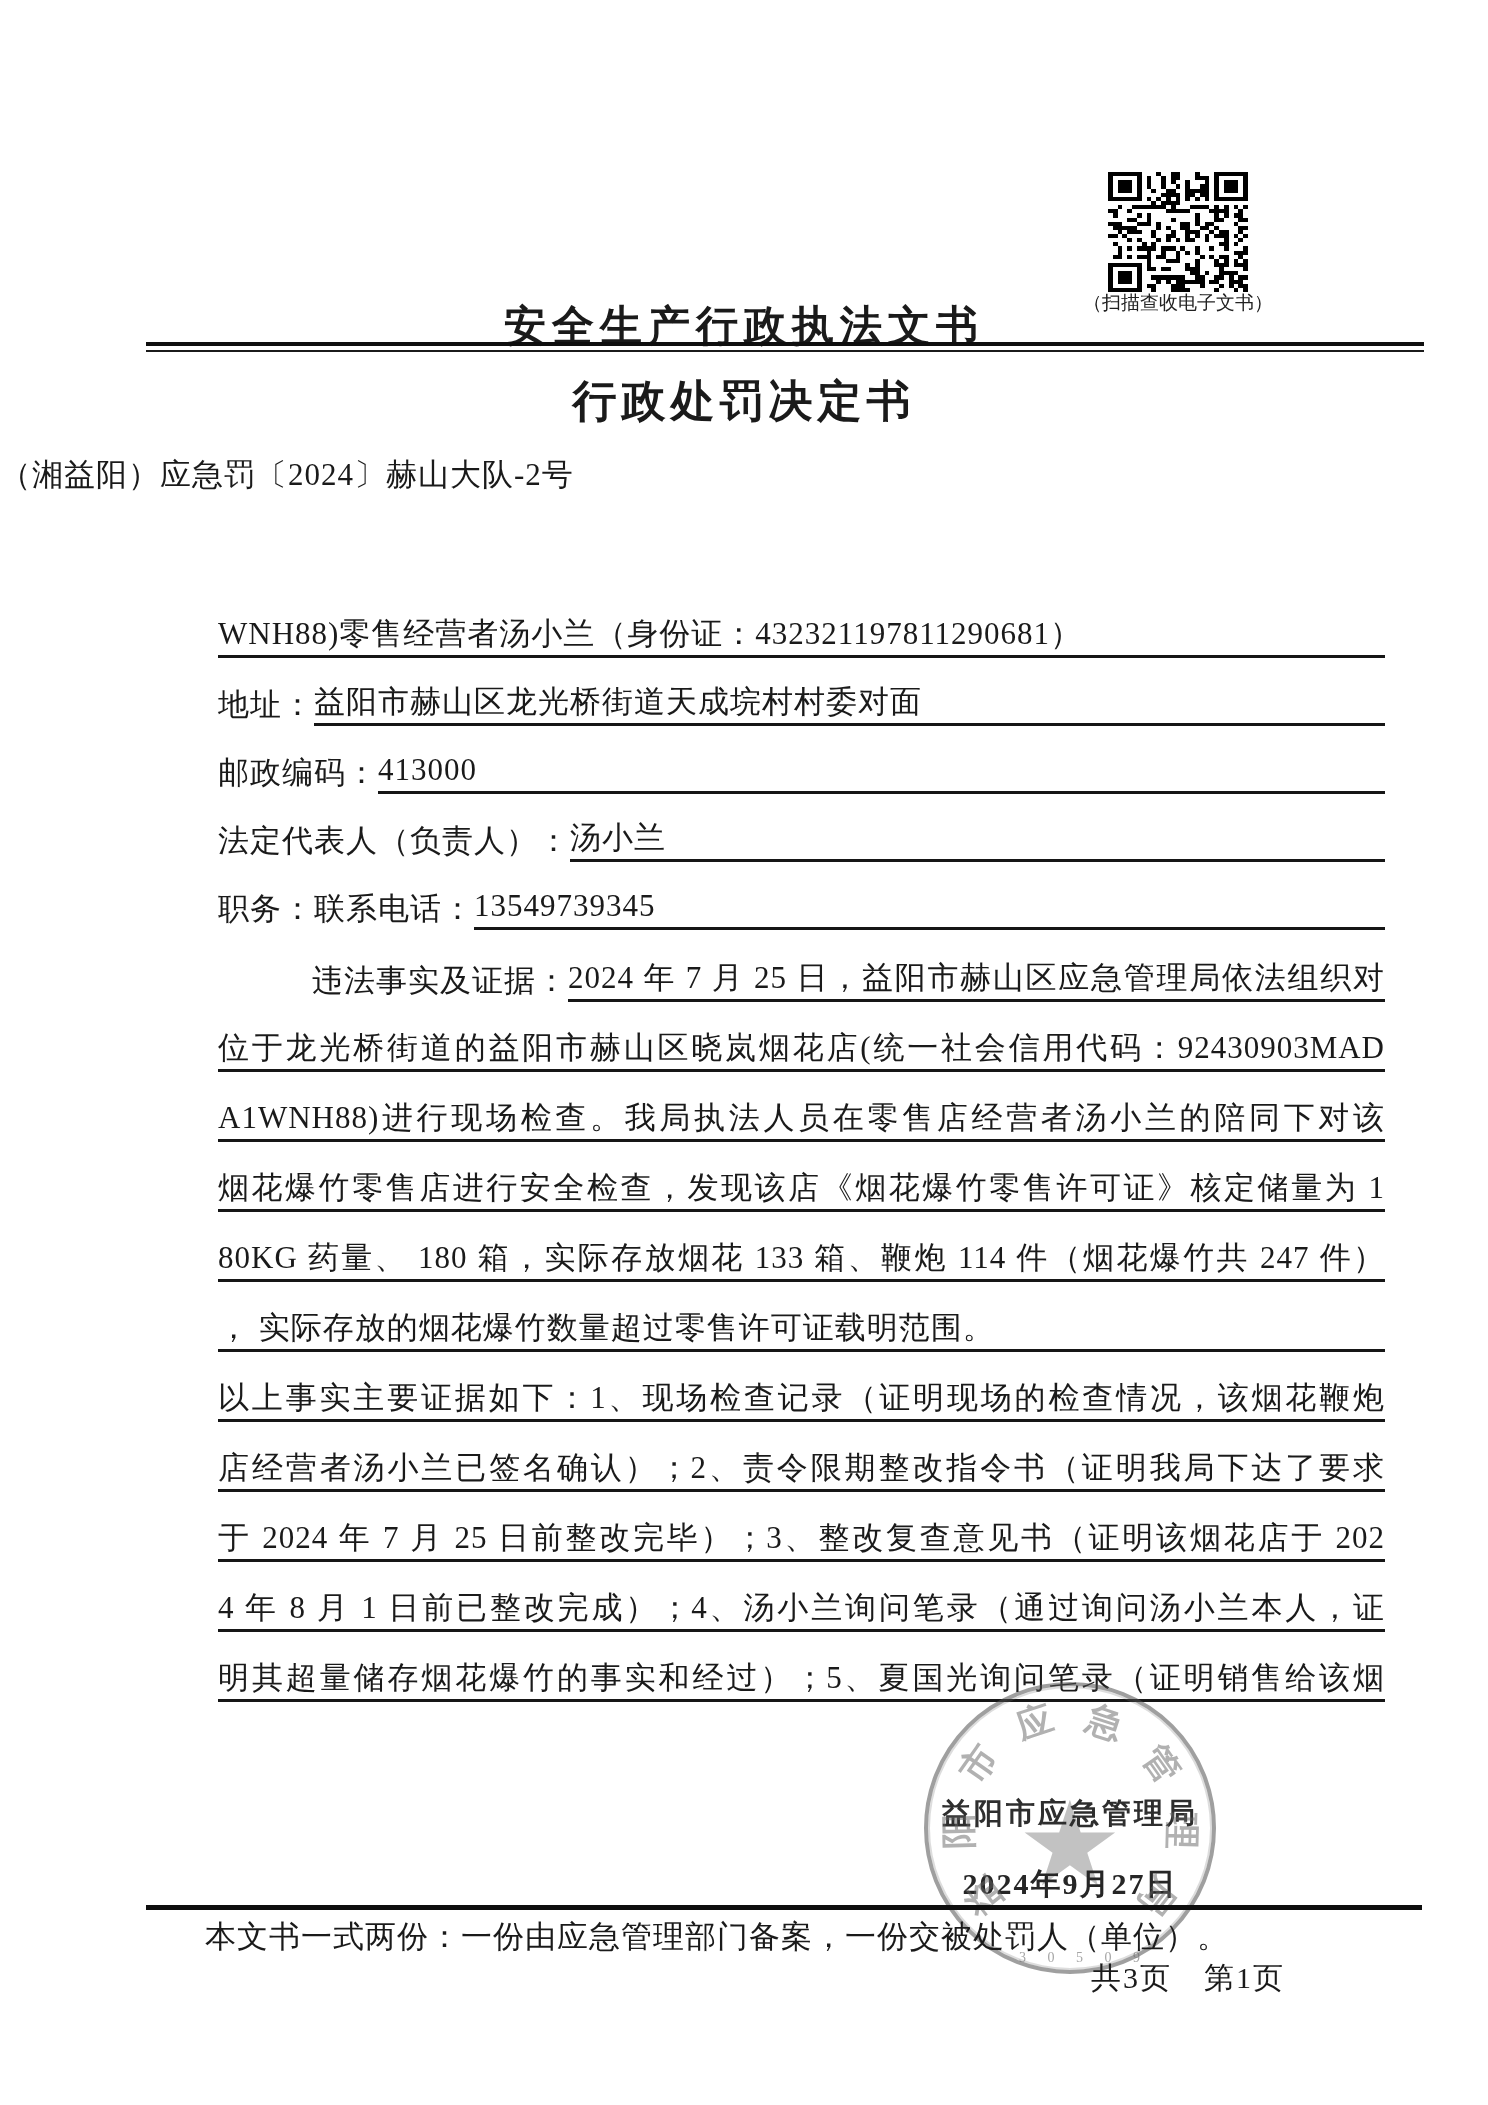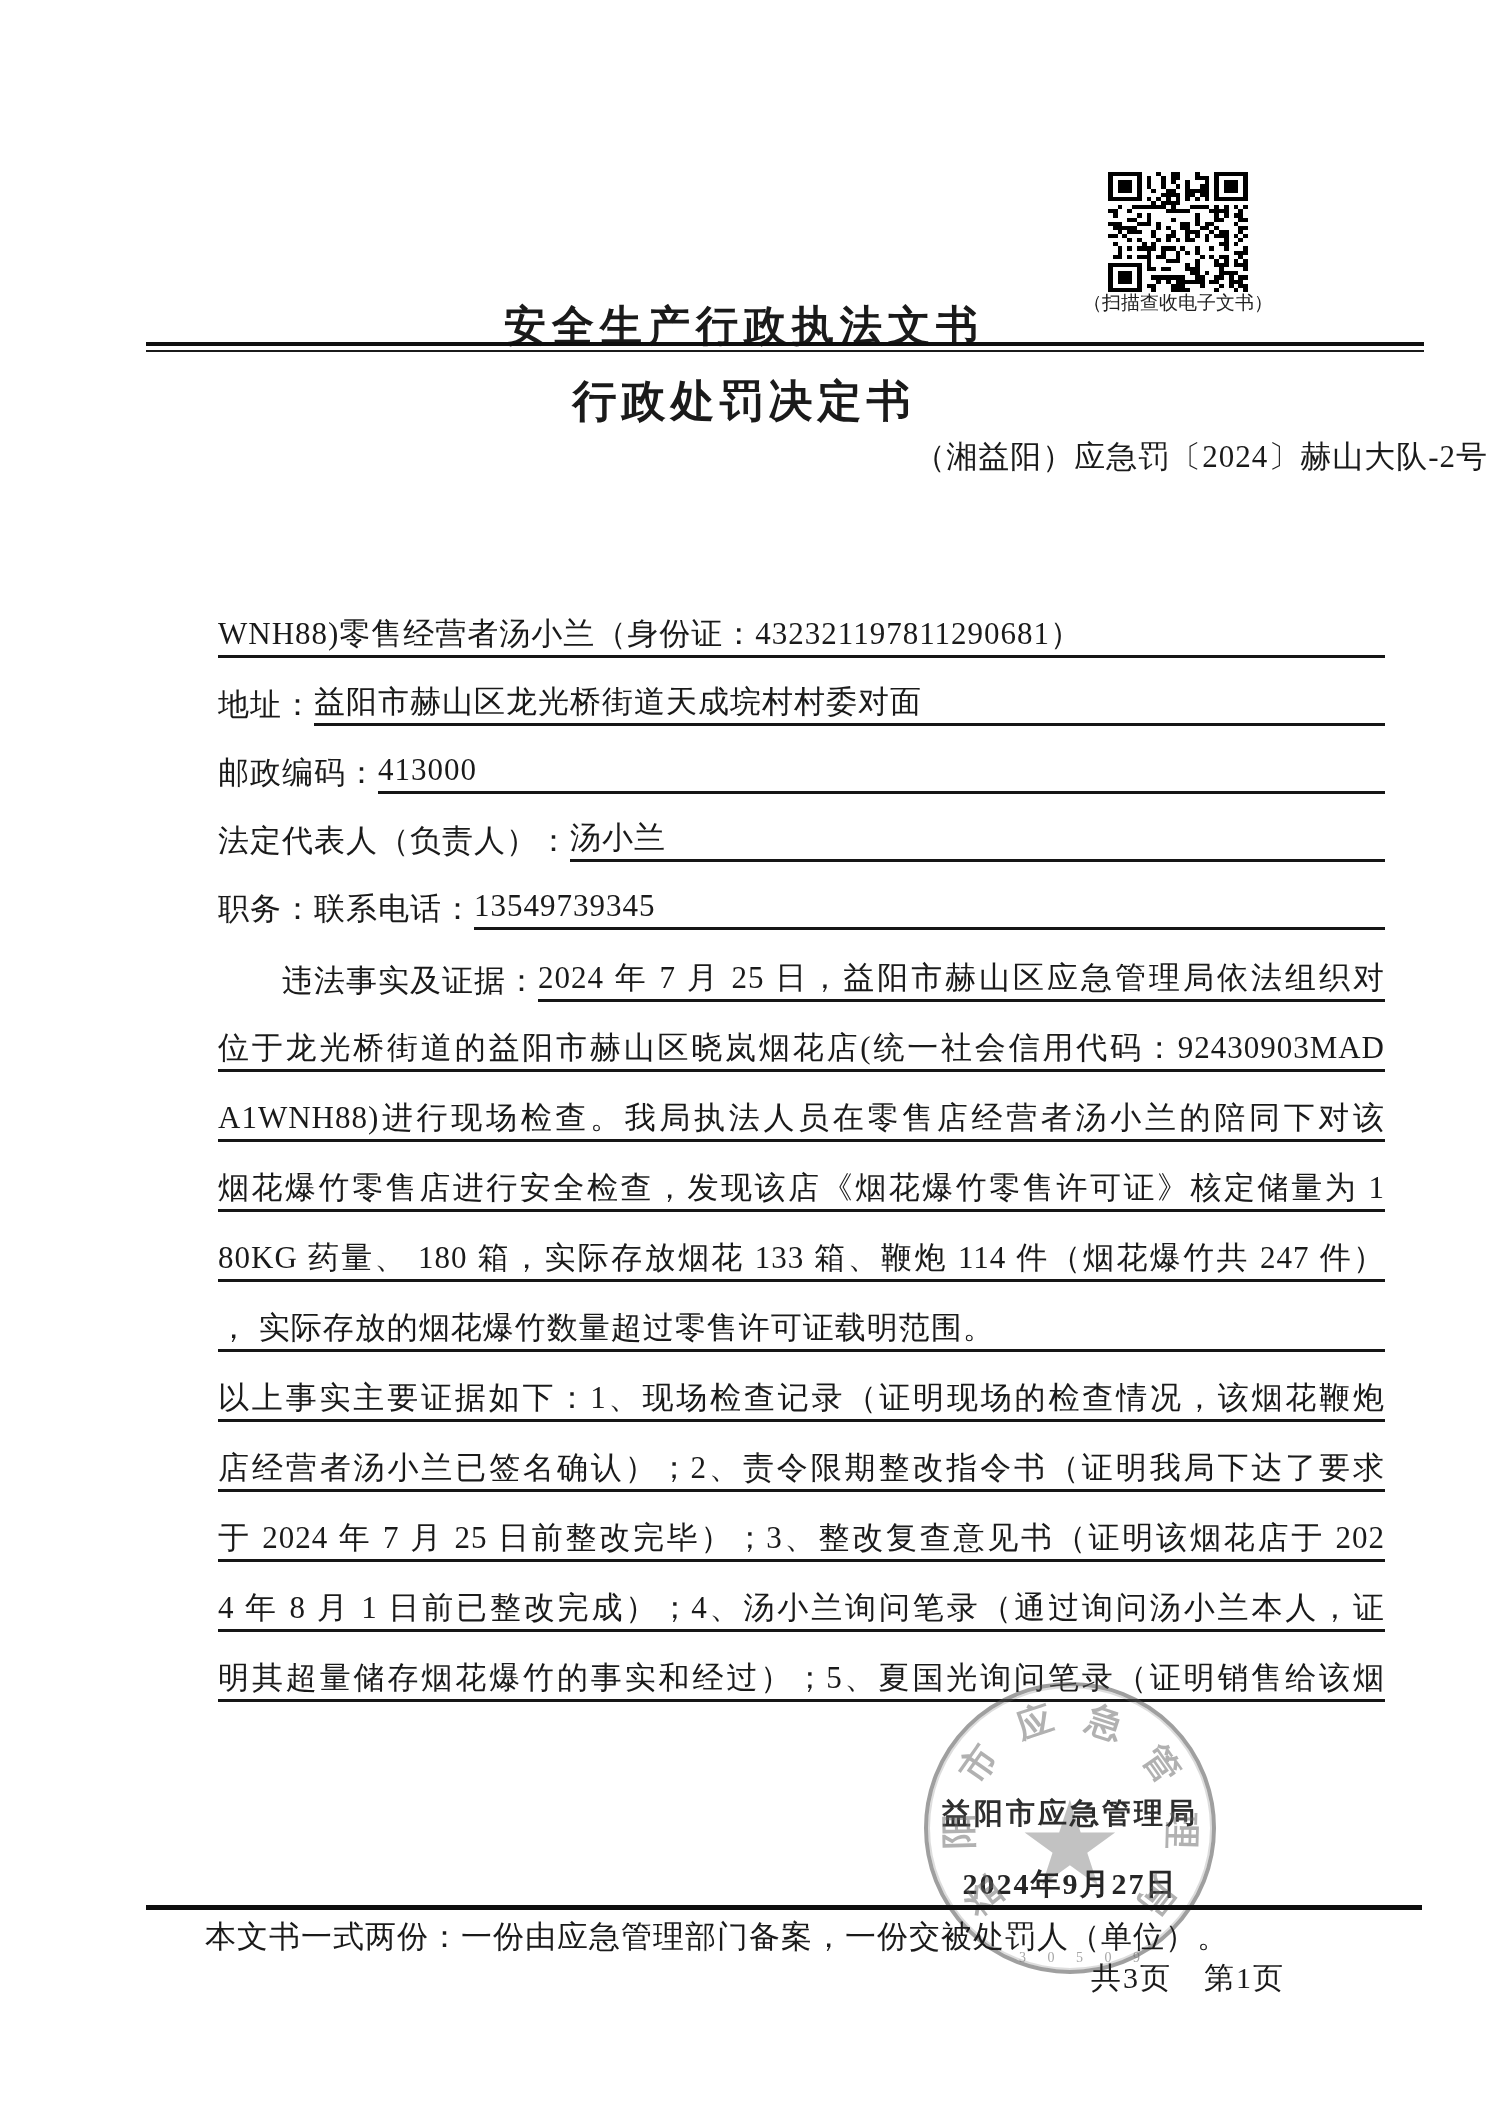--- a/index.html
+++ b/index.html
@@ -6,35 +6,35 @@
   .page{
     position:relative;width:1488px;height:2105px;background:#fff;overflow:hidden;
     font-family:"Liberation Serif","DejaVu Serif",serif;color:#1a1a1a;
   }
   .abs{position:absolute;}
   
   .doc-title{top:298px;left:0;width:100%;text-align:center;font-size:42px;font-weight:700;letter-spacing:6px;}
   .rule-thick{left:146px;width:1278px;height:4px;background:#0f0f0f;}
   .rule-thin{left:146px;width:1278px;height:2px;background:#1b1b1b;}
   .doc-heading{top:372px;left:0;width:100%;text-align:center;font-size:44px;font-weight:700;letter-spacing:5px;}
-  .doc-number{top:436px;left:0;width:100%;text-align:right;font-size:31px;letter-spacing:1px;}
+  .doc-number{top:454px;left:0;width:100%;text-align:left;font-size:31px;letter-spacing:1px;}
   
   .qr{top:172px;left:1108px;width:140px;height:120px;}
   .qr-caption{top:290px;left:1048px;width:260px;text-align:center;font-size:19px;color:#222;}
   
   .row{
     position:absolute;left:218px;width:1167px;height:42px;display:flex;align-items:flex-end;
     font-size:31px;line-height:38px;letter-spacing:1px;white-space:nowrap;
   }
   .row .label{flex:0 0 auto;padding-bottom:2px;}
   .row .fill{flex:1 1 auto;border-bottom:3px solid #161616;padding-bottom:2px;overflow:hidden;}
   .fill.just{text-align:justify;text-align-last:justify;}
   .fill.fixed{flex:0 0 auto;}
   .para{height:44px;}
-  .indent{margin-left:64px;}
+  .indent{margin-left:94px;}
   
   .seal{top:1682px;left:924px;width:292px;height:292px;}
   .seal-ring{position:absolute;inset:0;border:4px solid rgba(80,80,80,.55);border-radius:50%;box-shadow:inset 0 0 0 2px rgba(120,120,120,.25);}
   .seal-arc-char{position:absolute;font-size:36px;font-weight:700;color:rgba(100,100,100,.5);transform-origin:center;}
   .seal-star{position:absolute;left:146px;top:162px;transform:translate(-50%,-50%);font-size:118px;color:rgba(128,128,128,.48);font-family:"DejaVu Sans",sans-serif;}
   .seal-name{position:absolute;left:0;top:112px;width:100%;text-align:center;font-size:29px;font-weight:700;color:#2e2e2e;letter-spacing:3px;}
   .seal-date{position:absolute;left:0;top:182px;width:100%;text-align:center;font-size:30px;font-weight:700;color:#262626;letter-spacing:2px;}
   .seal-code{position:absolute;left:14px;top:268px;width:100%;text-align:center;font-size:14px;color:rgba(105,105,105,.6);letter-spacing:9px;}
   
   .footer-rule{top:1905px;left:146px;width:1276px;height:5px;background:#0e0e0e;}

